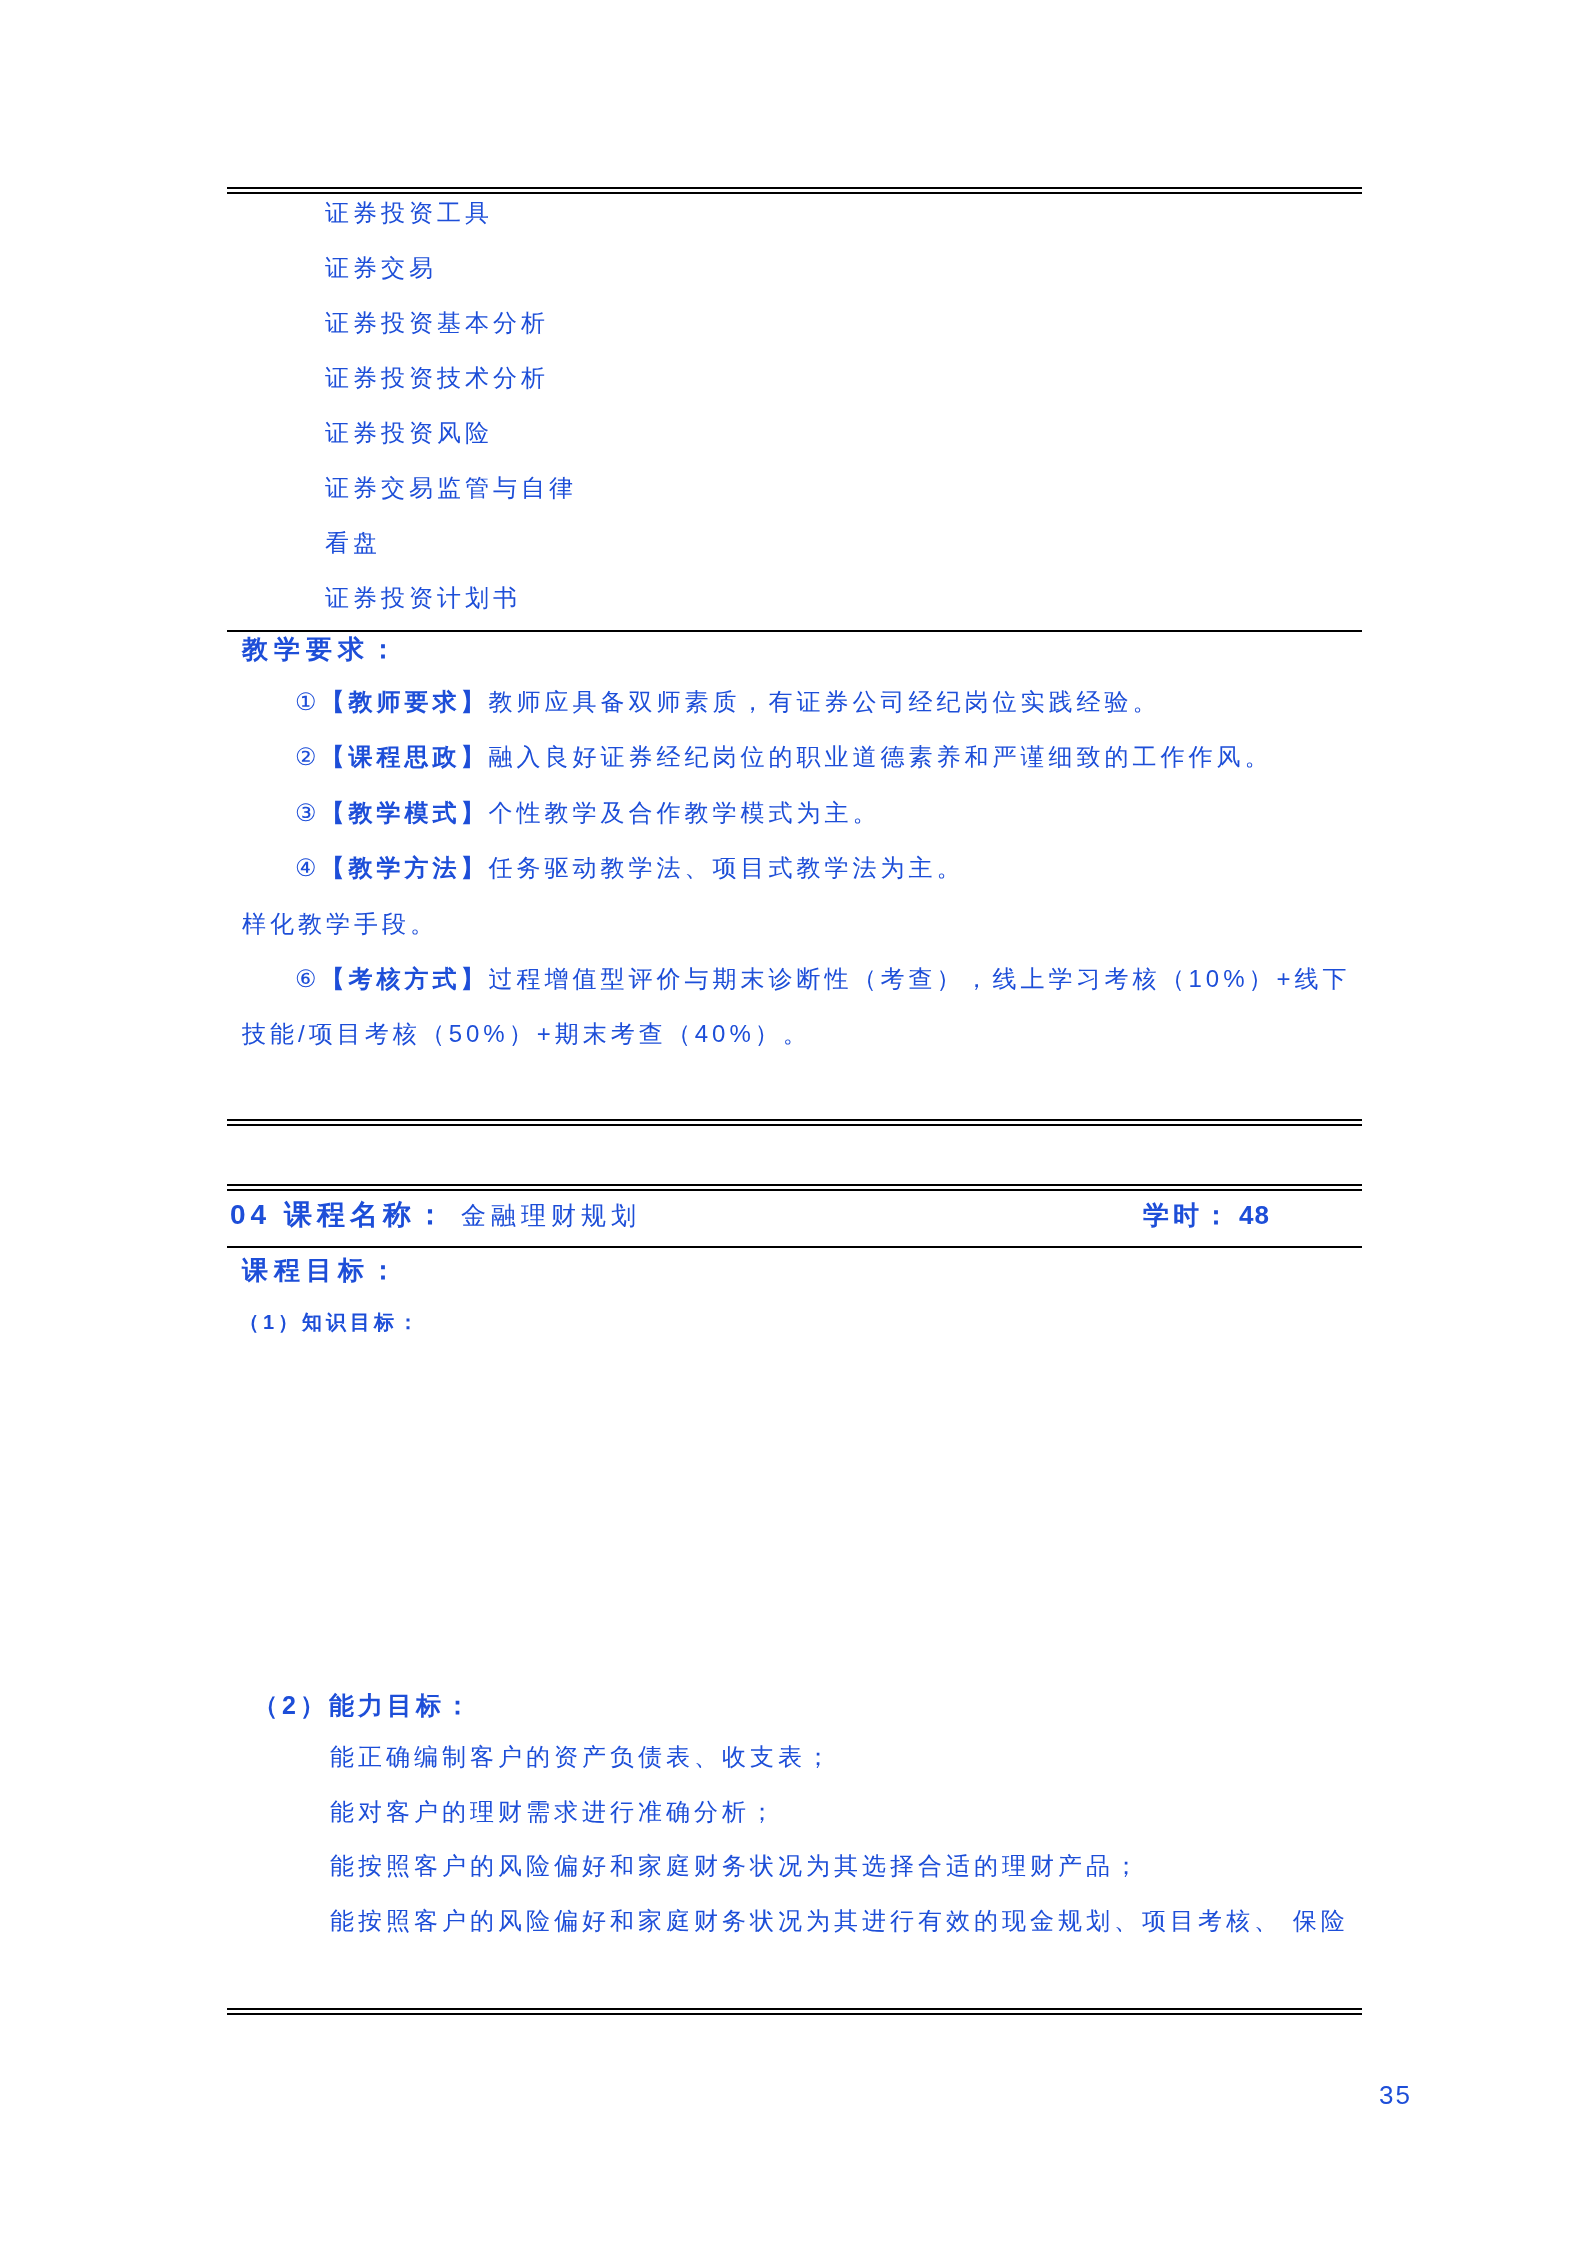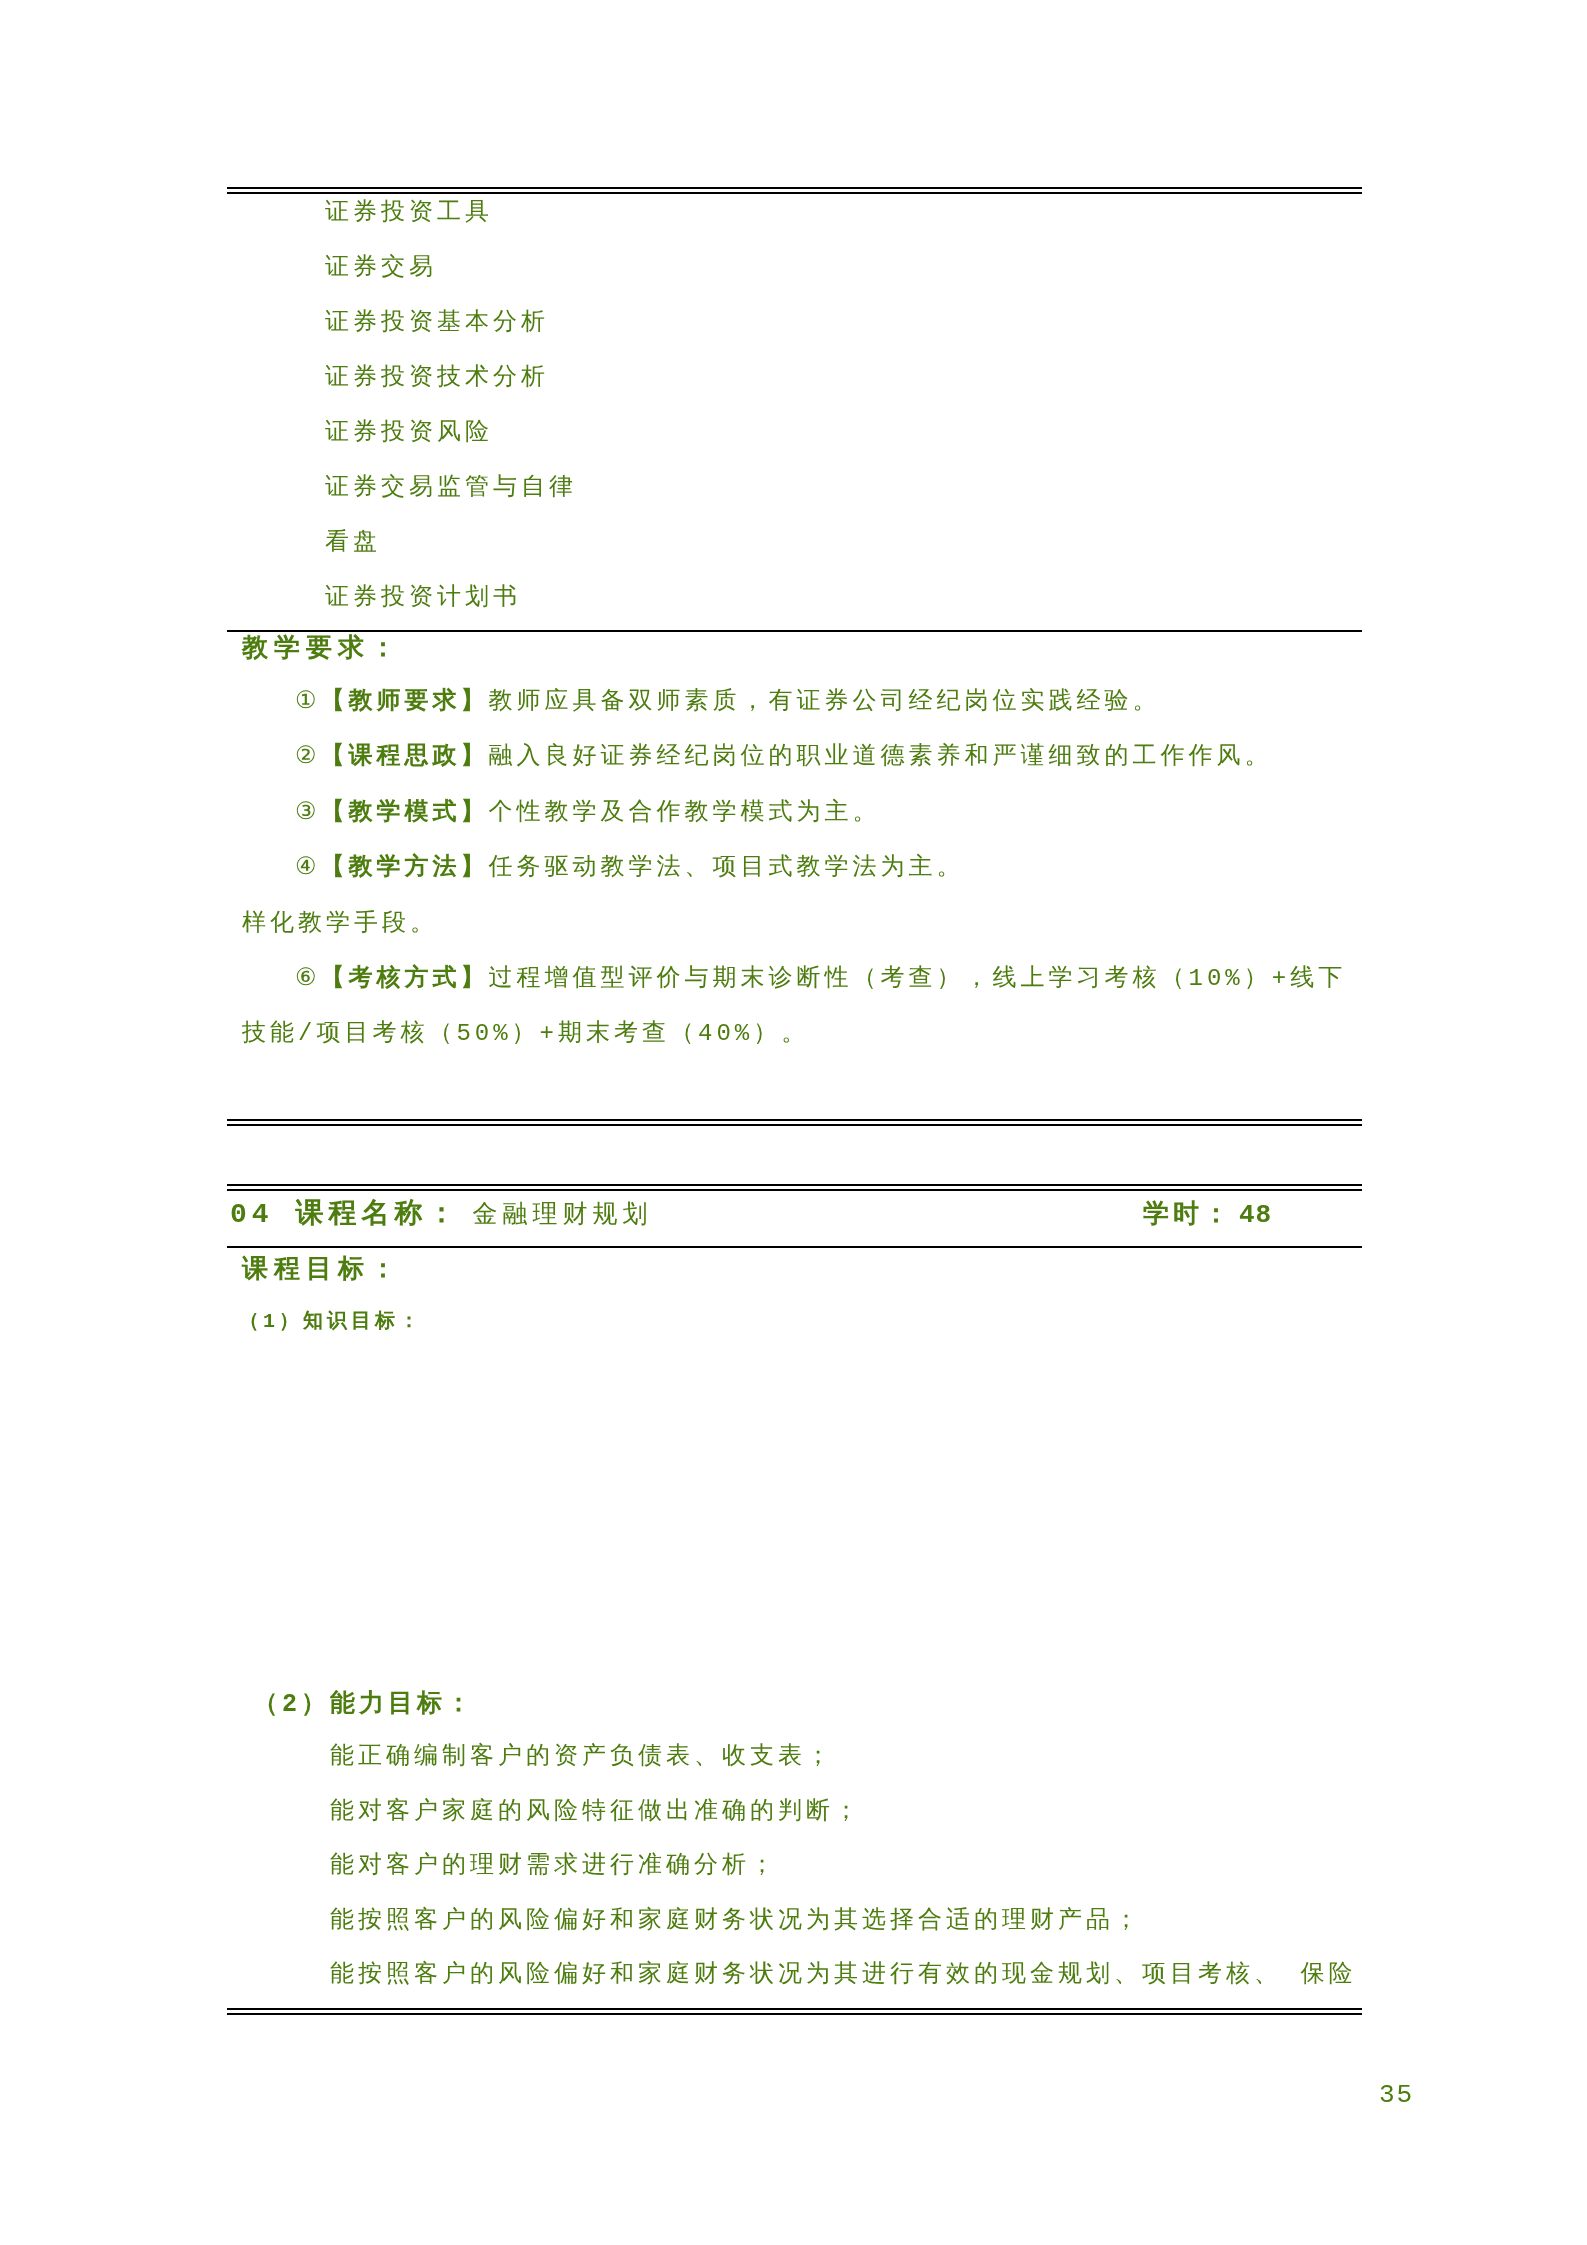--- a/index.html
+++ b/index.html
@@ -1,21 +1,21 @@
 <!DOCTYPE html>
 <html><head>
 <meta charset="utf-8">
 <style>
   html,body { margin:0; padding:0; background:#ffffff; }
   .page {
     position:relative;
     width:1587px; height:2245px;
     background:#ffffff;
-    color:#4d7c0f;
-    font-family:Liberation Mono, monospace;
+    color:#1d4ed8;
+    font-family:Liberation Sans, sans-serif;
     overflow:hidden;
   }
   .rule { position:absolute; left:227px; width:1135px; }
   .rule-single { border-top:2px solid #000; height:0; }
   .rule-double { height:7px; border-top:2px solid #000; border-bottom:2px solid #000; box-sizing:border-box; }
   .body-text { font-size:24px; letter-spacing:4px; }
   .doc-line { white-space:nowrap; }
   #content-list { position:absolute; left:325px; top:185px; }
   #content-list .doc-line { height:55px; line-height:55px; }
   #req-list { position:absolute; left:242px; top:674px; }
@@ -98,21 +98,20 @@
 
   <div class="rule rule-single" style="top:1246px"></div>
 
   <div id="objectives-heading" class="heading">课程目标：</div>
 
   <div id="knowledge-heading" class="heading">（1）知识目标：</div>
 
   <div id="ability-heading" class="heading">（2）能力目标：</div>
   <div id="ability-list" class="body-text">
       <div class="doc-line para-indent">能正确编制客户的资产负债表、收支表；</div>
-      <div class="doc-line para-indent">能对客户家庭的风险特征做出准确的判断；</div>
       <div class="doc-line para-indent">能对客户的理财需求进行准确分析；</div>
       <div class="doc-line para-indent">能按照客户的风险偏好和家庭财务状况为其选择合适的理财产品；</div>
       <div class="doc-line para-indent">能按照客户的风险偏好和家庭财务状况为其进行有效的现金规划、项目考核、 保险</div>
     </div>
 
   <div class="rule rule-double" style="top:2008px"></div>
 
   <div id="page-number">35</div>
 
 </div>

